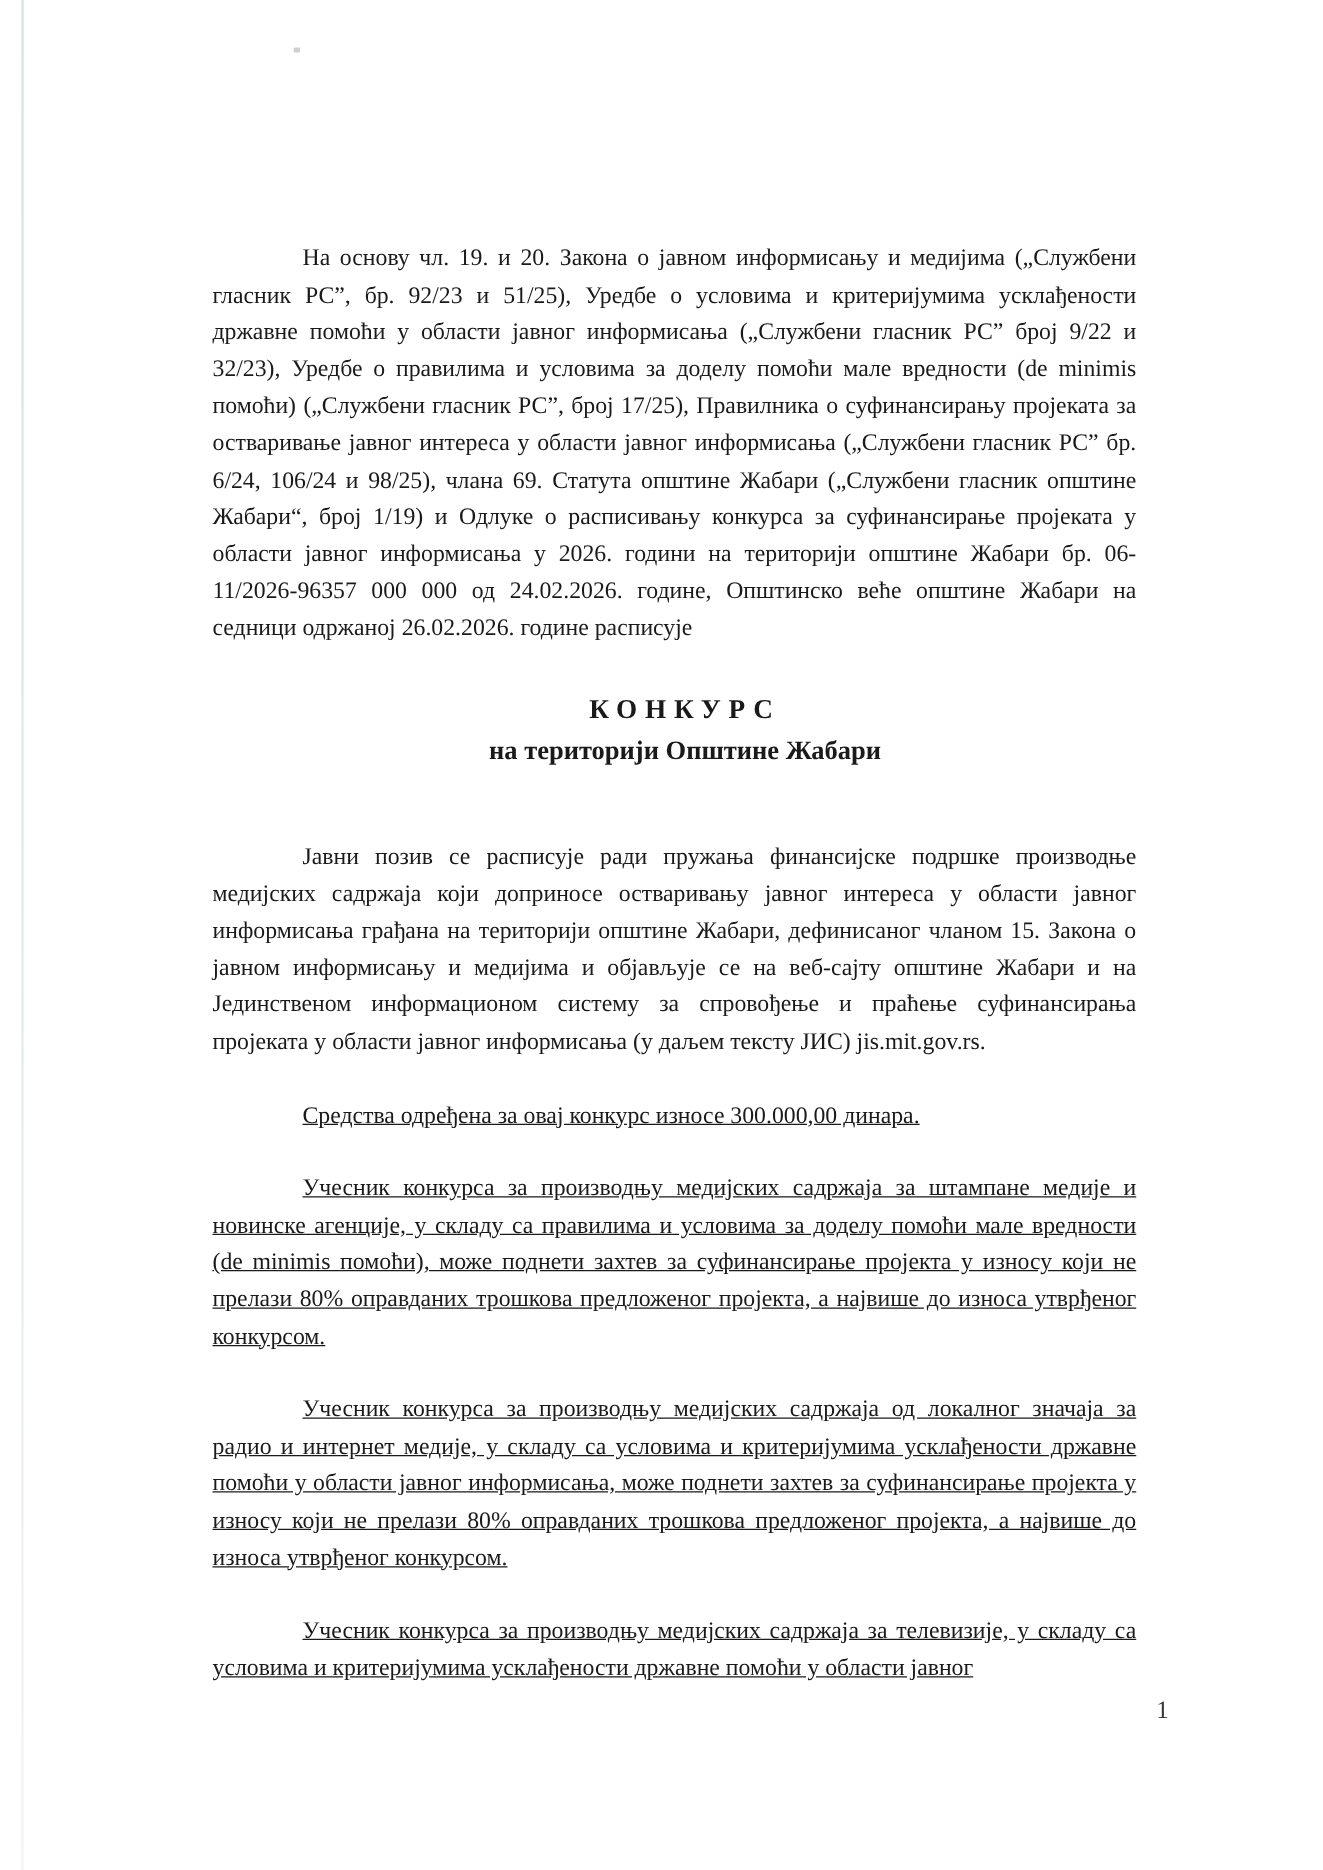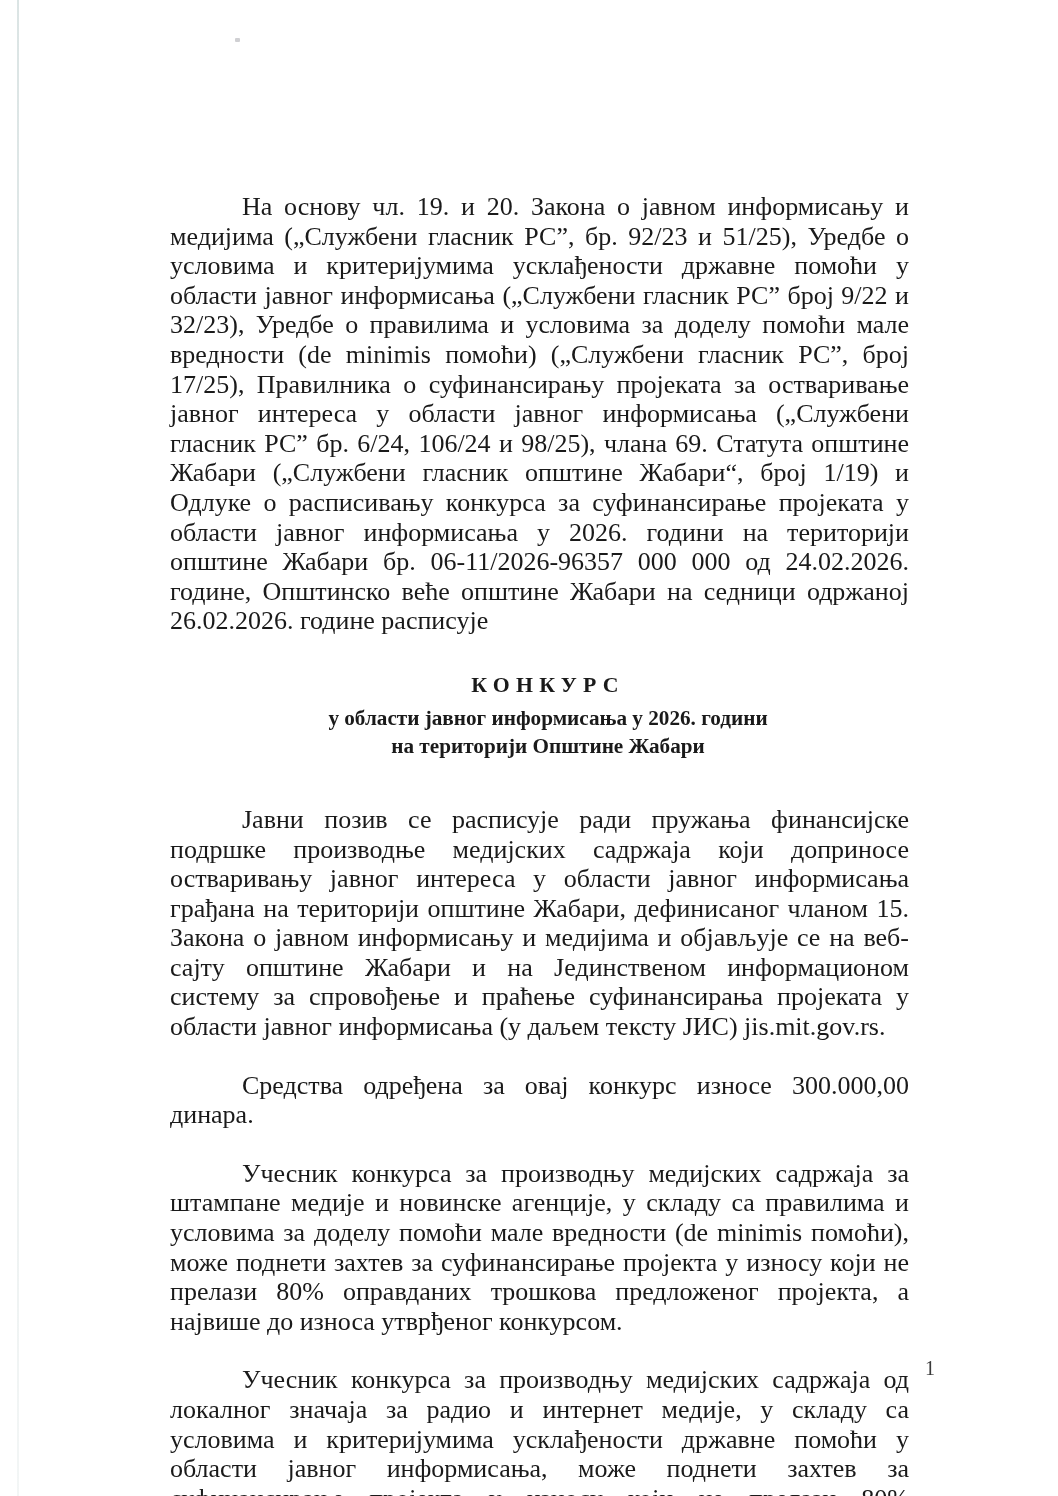--- a/index.html
+++ b/index.html
@@ -48,32 +48,33 @@
     position: absolute;
     left: 170px;
     top: 192px;
     width: 756px;
   }
 
   p.body-par {
     margin: 0 17px 0 0;
     text-align: justify;
     text-justify: inter-word;
-    font-size: 26px;
+    font-size: 19px;
     line-height: 29.6px;
     text-indent: 72px;
     hyphens: none;
   }
   p.body-par + p.body-par {
     margin-top: 29px;
+    text-decoration: underline;
   }
 
   .title-block {
     margin-top: 34px;
-    margin-bottom: 44px;
+    margin-bottom: 57px;
     text-align: center;
     font-weight: bold;
   }
   .title-main {
     font-size: 21.8px;
     line-height: 30px;
     letter-spacing: 6.2px;
     margin-bottom: 4px;
   }
   .title-sub {
@@ -97,21 +98,20 @@
 
   <div class="scan-edge-line"></div>
   <div class="scan-speck"></div>
 
   <div class="content">
 
     <p class="body-par">На основу чл. 19. и 20. Закона о јавном информисању и медијима („Службени гласник РС”, бр. 92/23 и 51/25), Уредбе о условима и критеријумима усклађености државне помоћи у области јавног информисања („Службени гласник РС” број 9/22 и 32/23), Уредбе о правилима и условима за доделу помоћи мале вредности (de minimis помоћи) („Службени гласник РС”, број 17/25), Правилника о суфинансирању пројеката за остваривање јавног интереса у области јавног информисања („Службени гласник РС” бр. 6/24, 106/24 и 98/25), члана 69. Статута општине Жабари („Службени гласник општине Жабари“, број 1/19) и Одлуке о расписивању конкурса за суфинансирање пројеката у области јавног информисања у 2026. години на територији општине Жабари бр. 06-11/2026-96357 000 000 од 24.02.2026. године, Општинско веће општине Жабари на седници одржаној 26.02.2026. године расписује</p>
 
     <div class="title-block">
       <div class="title-main">КОНКУРС</div>
-      <div class="title-sub">у области јавног информисања у 2026. години</div>
       <div class="title-sub">на територији Општине Жабари</div>
     </div>
 
     <p class="body-par">Јавни позив се расписује ради пружања финансијске подршке производње медијских садржаја који доприносе остваривању јавног интереса у области јавног информисања грађана на територији општине Жабари, дефинисаног чланом 15. Закона о јавном информисању и медијима и објављује се на веб-сајту општине Жабари и на Јединственом информационом систему за спровођење и праћење суфинансирања пројеката у области јавног информисања (у даљем тексту ЈИС) jis.mit.gov.rs.</p>
 
     <p class="body-par">Средства одређена за овај конкурс износе 300.000,00 динара.</p>
 
 
     <p class="body-par">Учесник конкурса за производњу медијских садржаја за штампане медије и новинске агенције, у складу са правилима и условима за доделу помоћи мале вредности (de minimis помоћи), може поднети захтев за суфинансирање пројекта у износу који не прелази 80% оправданих трошкова предложеног пројекта, а највише до износа утврђеног конкурсом.</p>
 

